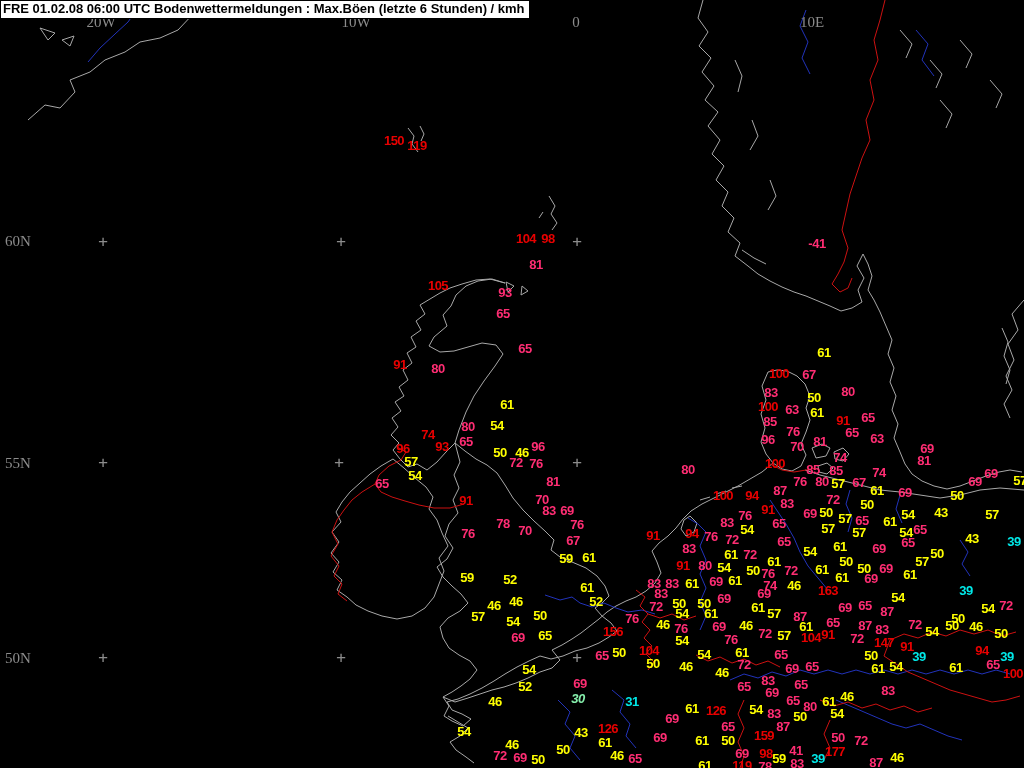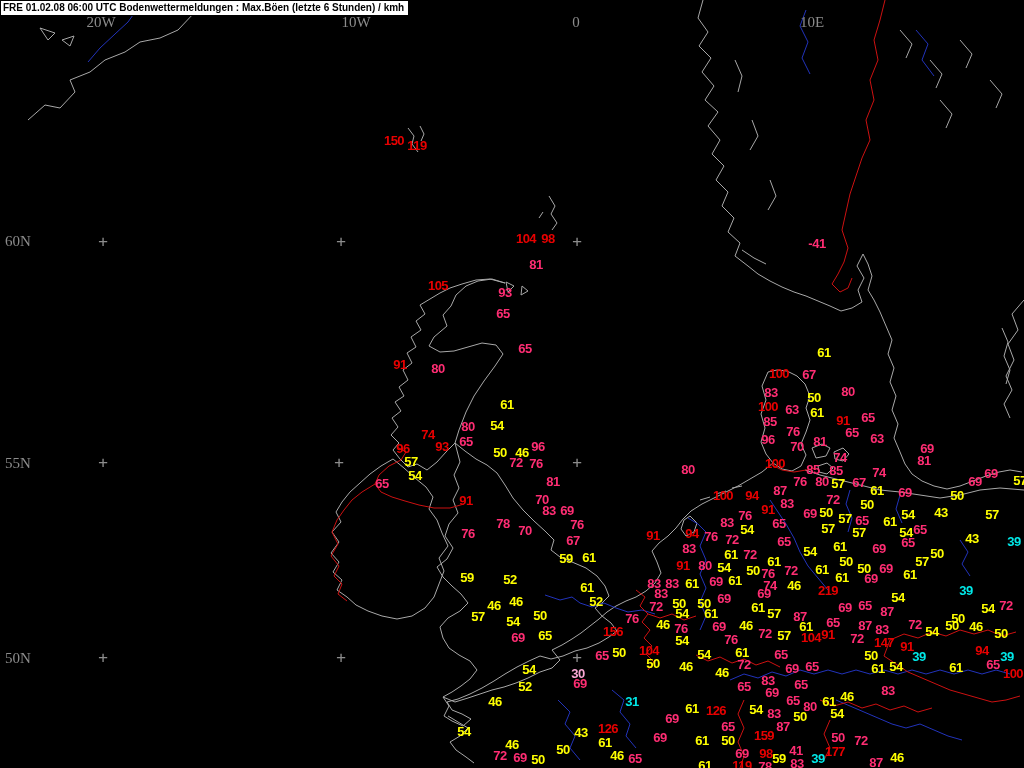--- a/index.html
+++ b/index.html
@@ -7,21 +7,21 @@
           font-family:"Liberation Sans",sans-serif;}
   #geo{position:absolute;left:0;top:0;}
   #overlay{position:absolute;left:0;top:0;width:1024px;height:768px;}
   .st{position:absolute;transform:translate(-50%,-50%);font-weight:bold;font-size:13px;
       letter-spacing:-0.5px;white-space:nowrap;line-height:1;}
   .gridlab{position:absolute;transform:translate(-50%,-50%);font-family:Liberation Serif, serif;
       font-size:15px;white-space:nowrap;line-height:1;}
   .tick{position:absolute;transform:translate(-50%,-50%);font-size:16px;font-weight:normal;
       line-height:1;font-family:"DejaVu Sans Mono",monospace;}
   #titlebar{position:absolute;left:0;top:0;background:#fff;color:#000;border:1px solid #000;
-      font-weight:bold;font-size:10px;padding:1px 4px 2px 2px;white-space:nowrap;line-height:1.1;}
+      font-weight:bold;font-size:13px;padding:1px 4px 2px 2px;white-space:nowrap;line-height:1.1;}
 </style>
 </head>
 <body>
 
 <div id="screen">
 
   <svg id="geo" width="1024" height="768" viewBox="0 0 1024 768">
     <g stroke="#a8a8a8" stroke-width="1" fill="none">
 
       <polyline points="28,120 45,105 60,108 75,92 70,80 90,72 105,60 125,52 140,42 160,38 178,30 195,12 201,4"></polyline>
@@ -260,21 +260,21 @@
       <span class="st" style="left: 842px; top: 577px; color: rgb(255, 255, 0);">61</span>
       <span class="st" style="left: 871px; top: 578px; color: rgb(255, 45, 115);">69</span>
       <span class="st" style="left: 654px; top: 583px; color: rgb(255, 45, 115);">83</span>
       <span class="st" style="left: 672px; top: 583px; color: rgb(255, 45, 115);">83</span>
       <span class="st" style="left: 692px; top: 583px; color: rgb(255, 255, 0);">61</span>
       <span class="st" style="left: 716px; top: 581px; color: rgb(255, 45, 115);">69</span>
       <span class="st" style="left: 735px; top: 580px; color: rgb(255, 255, 0);">61</span>
       <span class="st" style="left: 770px; top: 585px; color: rgb(255, 45, 115);">74</span>
       <span class="st" style="left: 794px; top: 585px; color: rgb(255, 255, 0);">46</span>
       <span class="st" style="left: 587px; top: 587px; color: rgb(255, 255, 0);">61</span>
-      <span class="st" style="left: 828px; top: 590px; color: rgb(232, 0, 0);">219</span>
+      <span class="st" style="left: 828px; top: 590px; color: rgb(232, 0, 0);">163</span>
       <span class="st" style="left: 966px; top: 590px; color: rgb(0, 232, 232);">39</span>
       <span class="st" style="left: 661px; top: 593px; color: rgb(255, 45, 115);">83</span>
       <span class="st" style="left: 764px; top: 593px; color: rgb(255, 45, 115);">69</span>
       <span class="st" style="left: 898px; top: 597px; color: rgb(255, 255, 0);">54</span>
       <span class="st" style="left: 596px; top: 601px; color: rgb(255, 255, 0);">52</span>
       <span class="st" style="left: 516px; top: 601px; color: rgb(255, 255, 0);">46</span>
       <span class="st" style="left: 494px; top: 605px; color: rgb(255, 255, 0);">46</span>
       <span class="st" style="left: 679px; top: 603px; color: rgb(255, 255, 0);">50</span>
       <span class="st" style="left: 704px; top: 603px; color: rgb(255, 255, 0);">50</span>
       <span class="st" style="left: 724px; top: 598px; color: rgb(255, 45, 115);">69</span>
@@ -353,21 +353,21 @@
       <span class="st" style="left: 632px; top: 701px; color: rgb(0, 232, 232);">31</span>
       <span class="st" style="left: 793px; top: 700px; color: rgb(255, 45, 115);">65</span>
       <span class="st" style="left: 829px; top: 701px; color: rgb(255, 255, 0);">61</span>
       <span class="st" style="left: 810px; top: 706px; color: rgb(255, 45, 115);">80</span>
       <span class="st" style="left: 692px; top: 708px; color: rgb(255, 255, 0);">61</span>
       <span class="st" style="left: 716px; top: 710px; color: rgb(232, 0, 0);">126</span>
       <span class="st" style="left: 756px; top: 709px; color: rgb(255, 255, 0);">54</span>
       <span class="st" style="left: 774px; top: 713px; color: rgb(255, 45, 115);">83</span>
       <span class="st" style="left: 800px; top: 716px; color: rgb(255, 255, 0);">50</span>
       <span class="st" style="left: 837px; top: 713px; color: rgb(255, 255, 0);">54</span>
-      <span class="st" style="left: 578px; top: 673px; color: #f9a8d4;">30</span>
+      <span class="st" style="left: 578px; top: 698px; color: #86efac; font-style: italic;">30</span>
       <span class="st" style="left: 672px; top: 718px; color: rgb(255, 45, 115);">69</span>
       <span class="st" style="left: 728px; top: 726px; color: rgb(255, 45, 115);">65</span>
       <span class="st" style="left: 783px; top: 726px; color: rgb(255, 45, 115);">87</span>
       <span class="st" style="left: 464px; top: 731px; color: rgb(255, 255, 0);">54</span>
       <span class="st" style="left: 581px; top: 732px; color: rgb(255, 255, 0);">43</span>
       <span class="st" style="left: 608px; top: 728px; color: rgb(232, 0, 0);">126</span>
       <span class="st" style="left: 764px; top: 735px; color: rgb(232, 0, 0);">159</span>
       <span class="st" style="left: 660px; top: 737px; color: rgb(255, 45, 115);">69</span>
       <span class="st" style="left: 702px; top: 740px; color: rgb(255, 255, 0);">61</span>
       <span class="st" style="left: 728px; top: 740px; color: rgb(255, 255, 0);">50</span>

